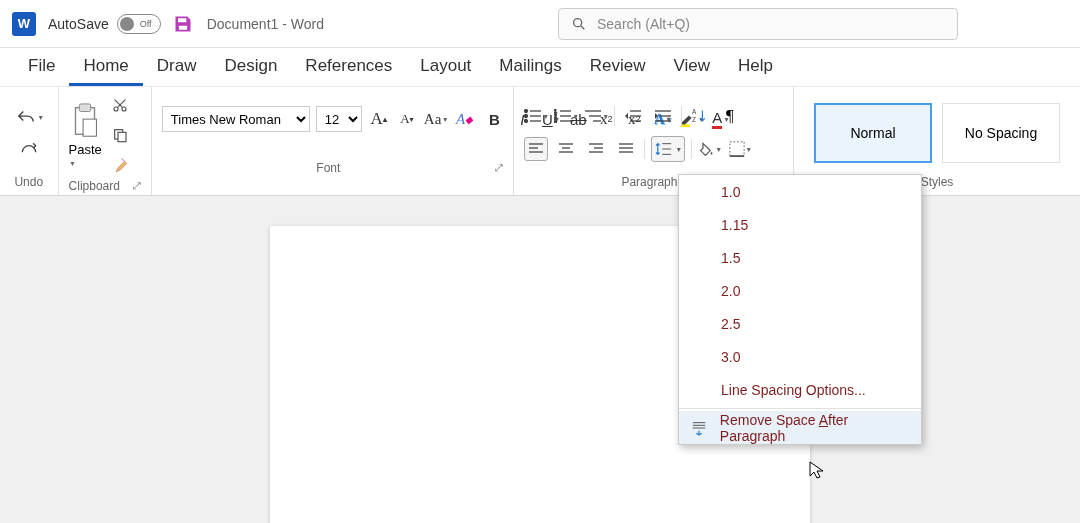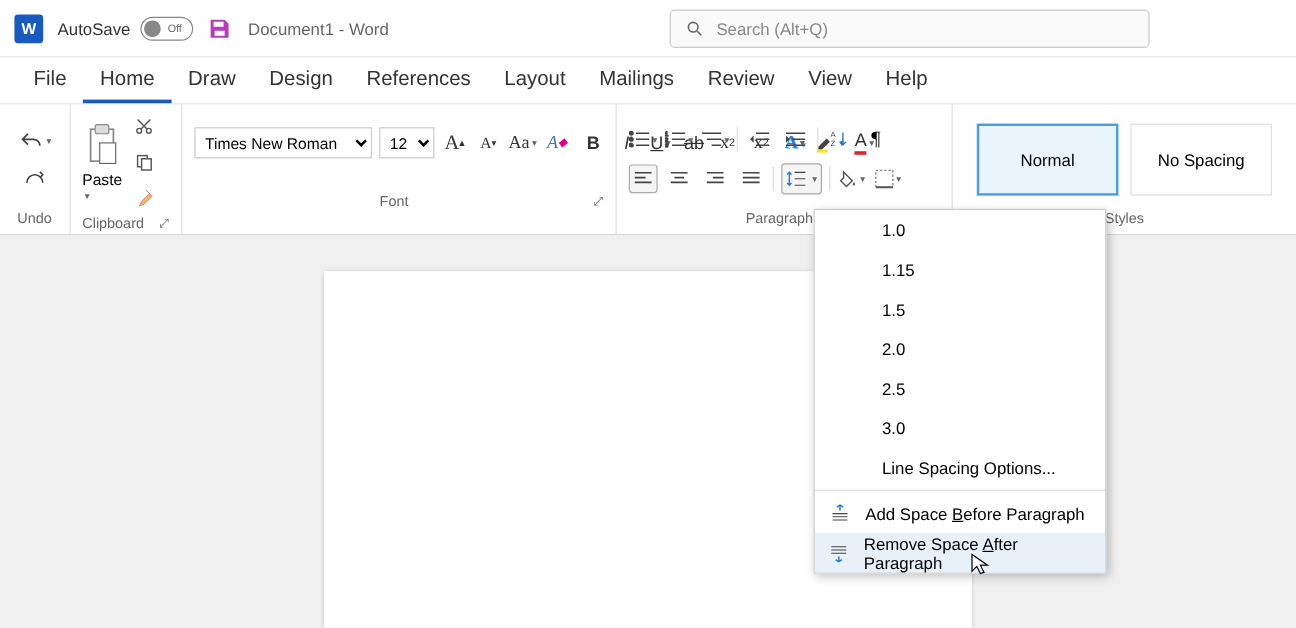--- a/index.html
+++ b/index.html
@@ -35,21 +35,21 @@
 .pararow{display:flex;align-items:center;gap:6px}
 .align-btn{width:24px;height:24px;display:flex;align-items:center;justify-content:center;cursor:pointer;border-radius:3px}
 .align-btn.boxed{border:1px solid #aaa;background:#f5f5f5}
 .linesp{width:34px;height:26px;border:1px solid #aaa;background:#f5f5f5;border-radius:3px;display:flex;align-items:center;justify-content:center;gap:2px;cursor:pointer}
 .styles{display:flex;gap:10px;padding:6px 10px;align-items:center}
 .style-card{width:118px;height:60px;border:1px solid #e0e0e0;display:flex;align-items:center;justify-content:center;font-size:14px;cursor:pointer}
 .style-card.sel{border:2px solid #4a9de8;background:#eaf4fd}
 .doc-area{position:absolute;top:196px;left:0;right:0;bottom:0;background:#f0f0f0;display:flex;justify-content:center;padding-top:30px}
 .page{width:540px;height:300px;background:#fff;box-shadow:0 1px 4px rgba(0,0,0,.2)}
 .menu{position:absolute;top:174px;left:678px;width:244px;background:#fff;border:1px solid #ccc;box-shadow:2px 3px 8px rgba(0,0,0,.25);z-index:50;font-size:14px}
-.menu-item{height:33px;display:flex;align-items:center;padding:0 16px 0 56px;cursor:pointer;color:#000000}
+.menu-item{height:33px;display:flex;align-items:center;padding:0 16px 0 42px;cursor:pointer;color:#7f1d1d}
 .menu-item:hover,.menu-item.hov{background:#e8f0f8}
 .menu-sep{height:1px;background:#e0e0e0;margin:2px 0}
 .menu-item.wic{padding-left:12px;gap:12px}
 .mic{width:18px;height:18px;display:flex;align-items:center;justify-content:center;color:#185abd}
 .cursor{position:absolute;top:460px;left:808px;z-index:60;pointer-events:none}
 u.acc{text-decoration:underline}
 svg{display:block}
 .lines-svg{stroke:#444;stroke-width:1.3}
 </style>
 </head>
@@ -332,31 +332,20 @@
 
 <div class="menu">
   <div class="menu-item">1.0</div>
   <div class="menu-item">1.15</div>
   <div class="menu-item">1.5</div>
   <div class="menu-item">2.0</div>
   <div class="menu-item">2.5</div>
   <div class="menu-item">3.0</div>
   <div class="menu-item">Line Spacing Options...</div>
   <div class="menu-sep"></div>
-  <div class="menu-item wic">
-    <span class="mic">
-        <svg width="16" height="16" viewBox="0 0 18 18">
-          <path d="M9 1v5M6 3l3-2 3 2" stroke="#2b7cd3" stroke-width="1.4" fill="none"></path>
-          <line x1="2" y1="9" x2="16" y2="9" stroke="#444"></line>
-          <line x1="2" y1="12" x2="16" y2="12" stroke="#444"></line>
-          <line x1="2" y1="15" x2="16" y2="15" stroke="#444"></line>
-        </svg>
-      </span>
-    <span>Add Space <u class="acc">B</u>efore Paragraph</span>
-  </div>
   <div class="menu-item wic hov">
     <span class="mic">
         <svg width="16" height="16" viewBox="0 0 18 18">
           <line x1="2" y1="3" x2="16" y2="3" stroke="#444"></line>
           <line x1="2" y1="6" x2="16" y2="6" stroke="#444"></line>
           <line x1="2" y1="9" x2="16" y2="9" stroke="#444"></line>
           <path d="M9 17v-5M6 15l3 2 3-2" stroke="#2b7cd3" stroke-width="1.4" fill="none"></path>
         </svg>
       </span>
     <span>Remove Space <u class="acc">A</u>fter Paragraph</span>

